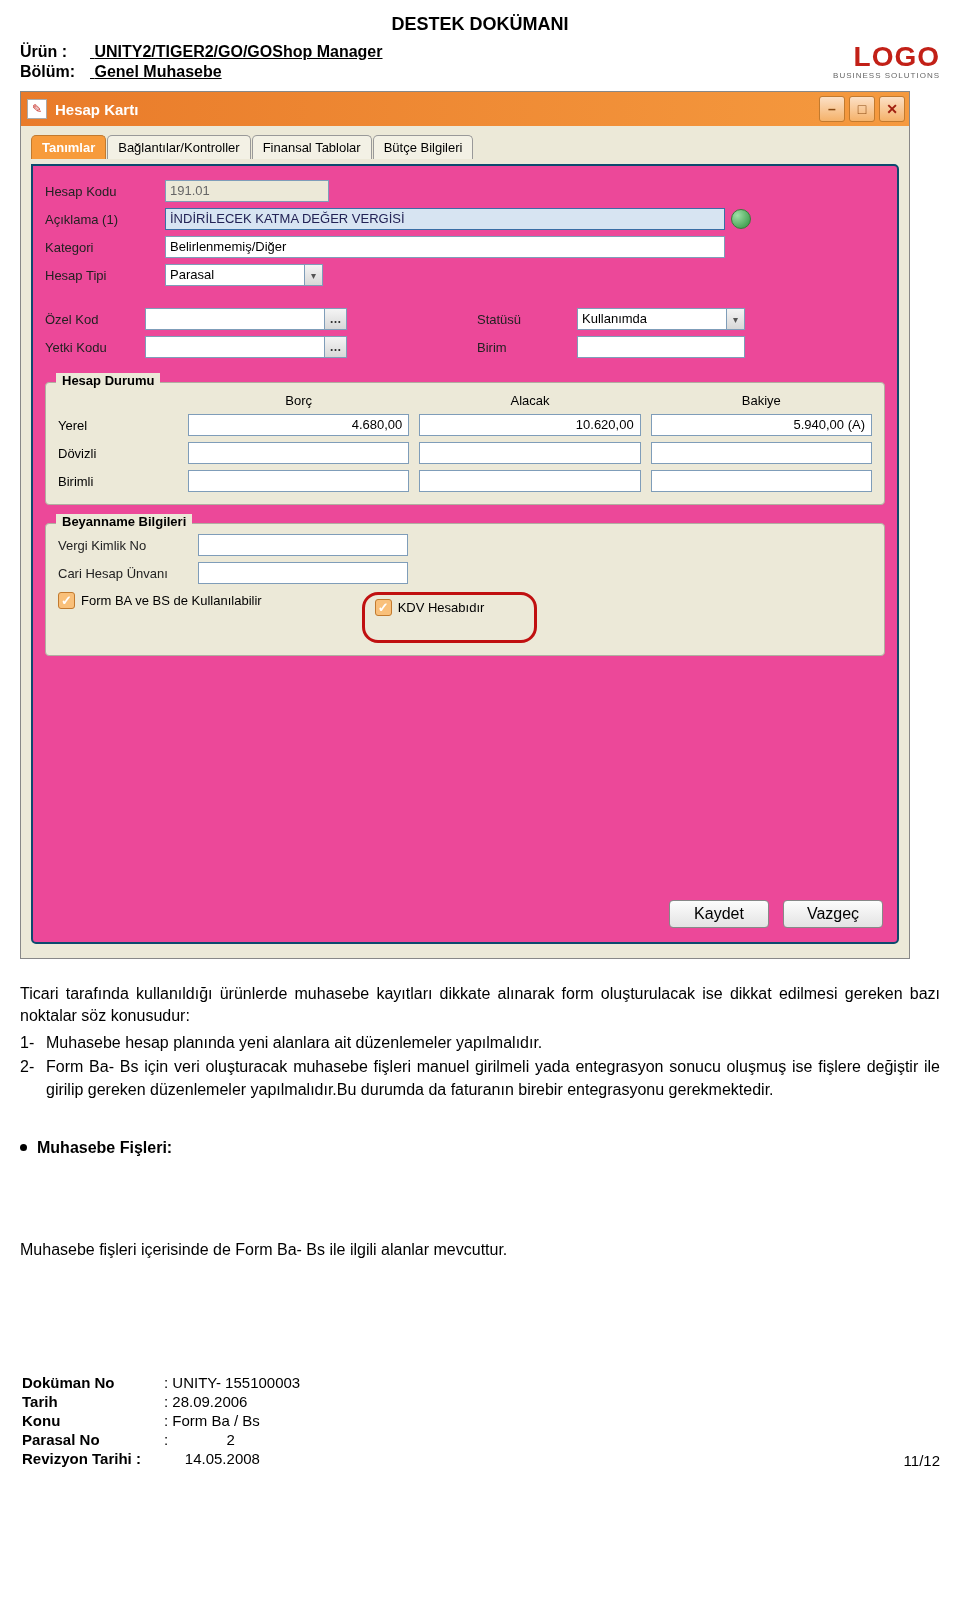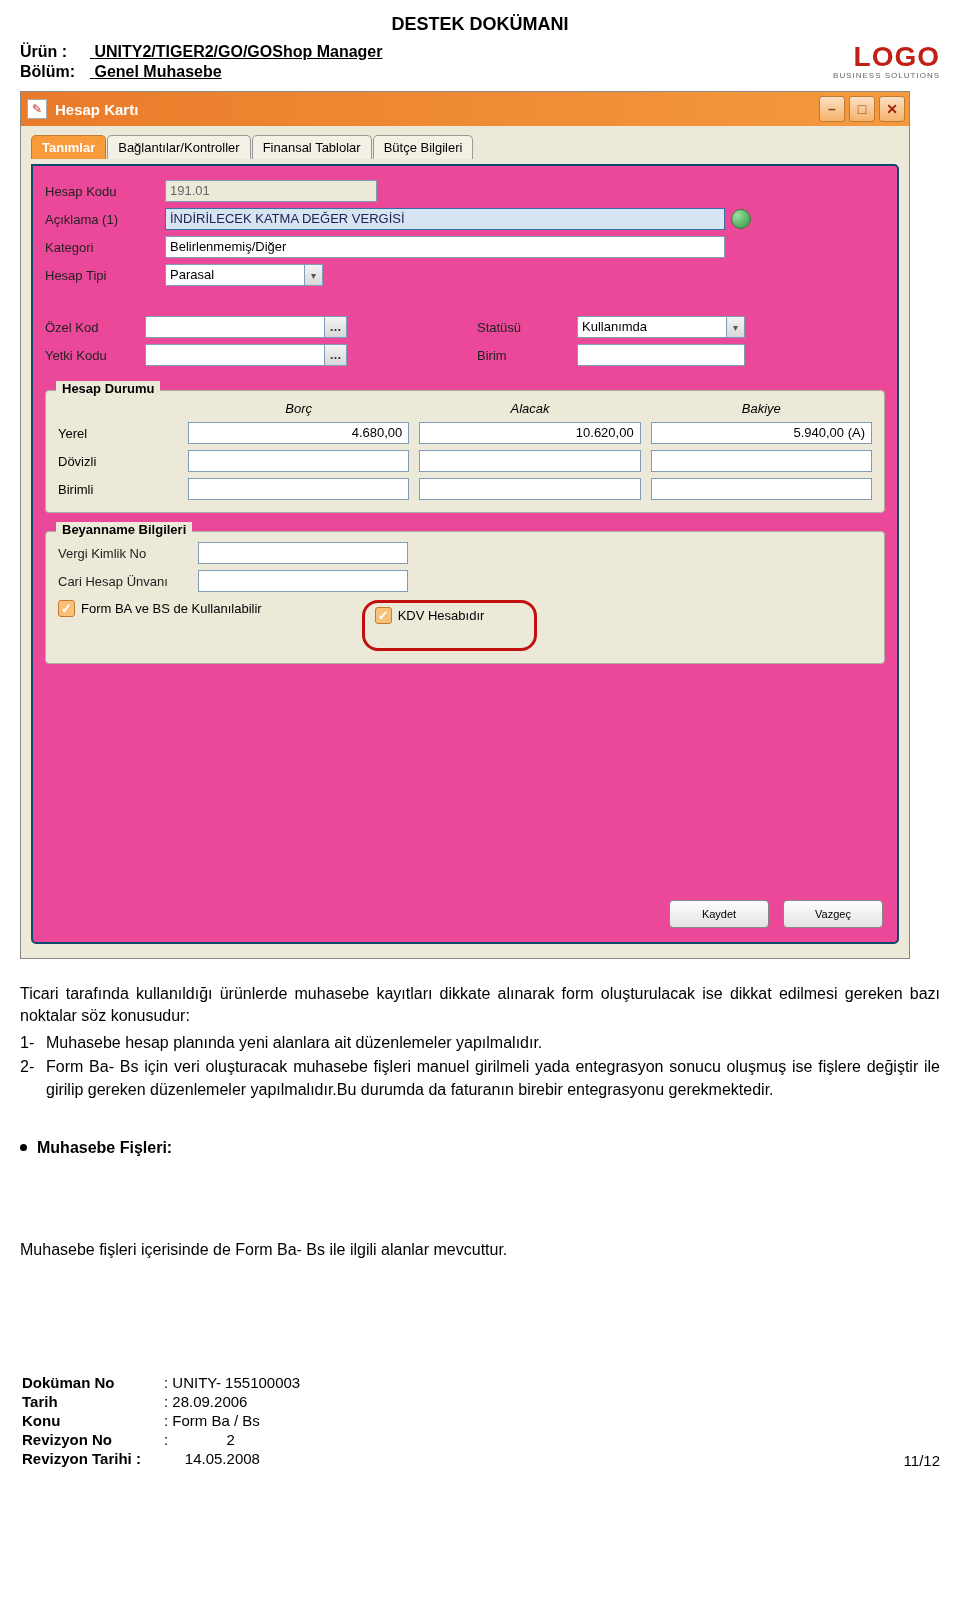--- a/index.html
+++ b/index.html
@@ -171,21 +171,21 @@
     width: 22px; height: 22px;
     border: 1px solid #7f9db9;
     border-left: none;
     background: linear-gradient(#f4f4f4,#d8d8d8);
     display: flex; align-items: center; justify-content: center;
     color: #333; font-size: 12px; font-weight: bold;
   }
   .two-col {
     display: flex;
     gap: 24px;
-    margin-top: 30px;
+    margin-top: 22px;
   }
   .two-col .col { flex: 1; }
   .two-col .form-row label { width: 100px; }
   
   .fset {
     border: 1px solid #b0aea0;
     border-radius: 4px;
     padding: 10px 12px 12px 12px;
     margin-top: 18px;
     position: relative;
@@ -202,21 +202,20 @@
   }
   .status-grid {
     display: grid;
     grid-template-columns: 120px 1fr 1fr 1fr;
     gap: 6px 10px;
     align-items: center;
   }
   .status-grid .hdr {
     text-align: center;
     font-size: 13px;
-    font-style: italic;
   }
   .status-grid .rowlab {
     font-size: 13px;
   }
   .status-grid .val {
     height: 22px;
     border: 1px solid #7f9db9;
     background: #fff;
     padding: 2px 6px;
     text-align: right;
@@ -241,21 +240,21 @@
     border-radius: 16px;
     padding: 4px 50px 24px 10px;
     display: inline-flex;
   }
   .btn {
     height: 28px;
     min-width: 100px;
     border: 1px solid #888;
     border-radius: 4px;
     background: linear-gradient(#fdfdfd,#e3e3e3);
-    font-size: 11px;
+    font-size: 16px;
     display: inline-flex;
     align-items: center;
     justify-content: center;
     padding: 0 16px;
   }
   .btn-row {
     display: flex;
     justify-content: flex-end;
     gap: 14px;
     margin-top: 40px;
@@ -336,21 +335,21 @@
       <div class="tabs">
         <div class="tab active">Tanımlar</div>
         <div class="tab">Bağlantılar/Kontroller</div>
         <div class="tab">Finansal Tablolar</div>
         <div class="tab">Bütçe Bilgileri</div>
       </div>
       <div class="tabpanel">
 
         <div class="form-row">
           <label>Hesap Kodu</label>
-          <div class="txt readonly" style="width:212px">191.01</div>
+          <div class="txt readonly" style="width:164px">191.01</div>
         </div>
         <div class="form-row">
           <label>Açıklama (1)</label>
           <div class="txt filled" style="width:560px;background:#d7e4f2;border-color:#3a6ea5;">İNDİRİLECEK KATMA DEĞER VERGİSİ</div>
           <div class="globe"></div>
         </div>
         <div class="form-row">
           <label>Kategori</label>
           <div class="txt" style="width:560px">Belirlenmemiş/Diğer</div>
         </div>
@@ -480,21 +479,21 @@
           </tr>
       <tr>
             <td class="k">Tarih</td>
             <td>: 28.09.2006</td>
           </tr>
       <tr>
             <td class="k">Konu</td>
             <td>: Form Ba / Bs</td>
           </tr>
       <tr>
-            <td class="k">Revizyon No</td>
+            <td class="k">Parasal No</td>
             <td style="white-space:pre">:              2</td>
           </tr>
       <tr>
             <td class="k">Revizyon Tarihi :</td>
             <td style="white-space:pre">     14.05.2008</td>
           </tr>
     </tbody>
       </table>
     <div class="pg">11/12</div>
   </div>

